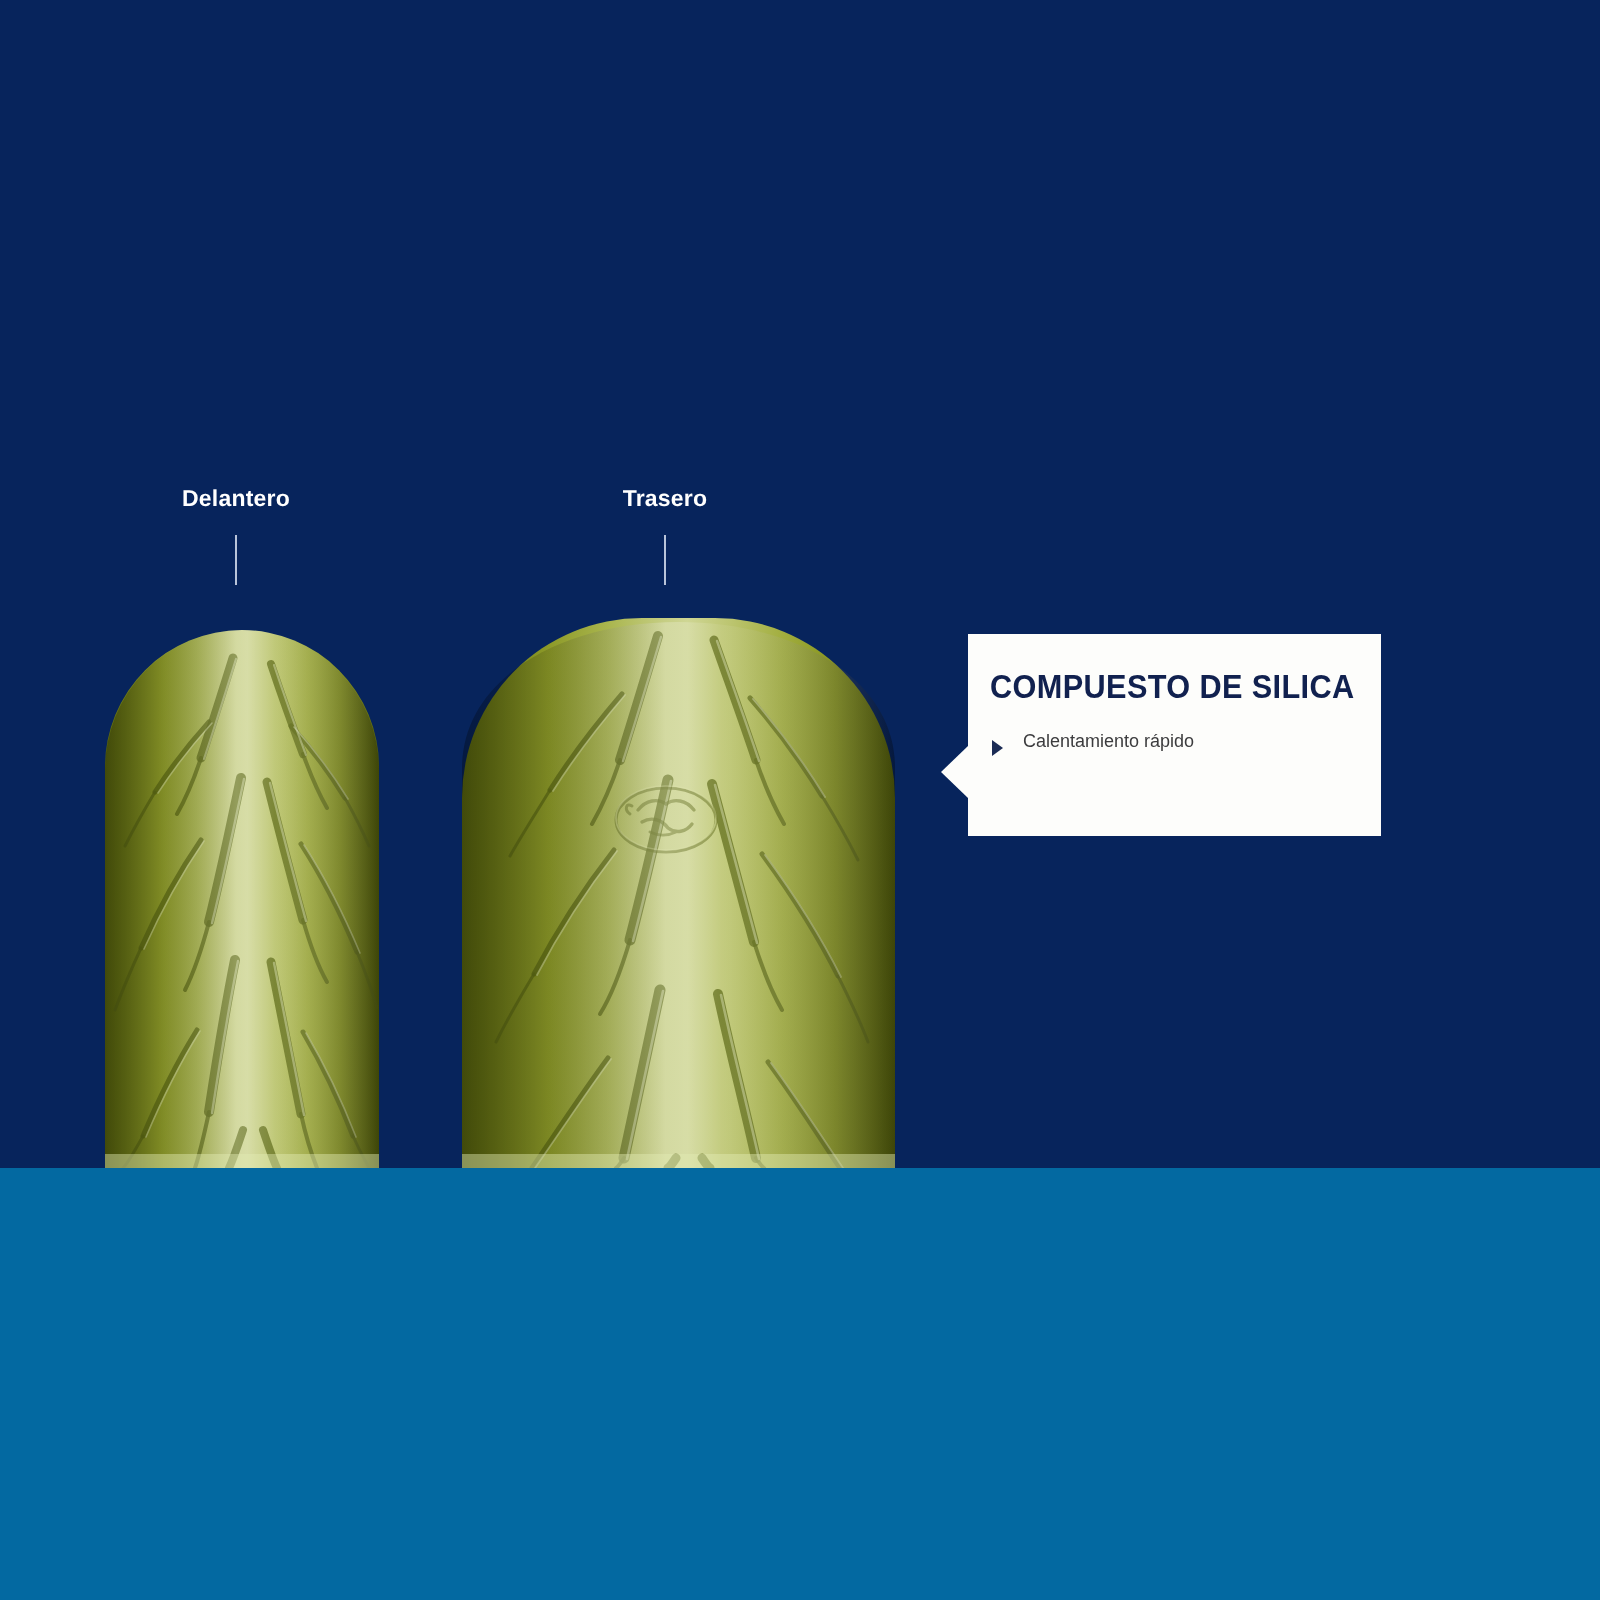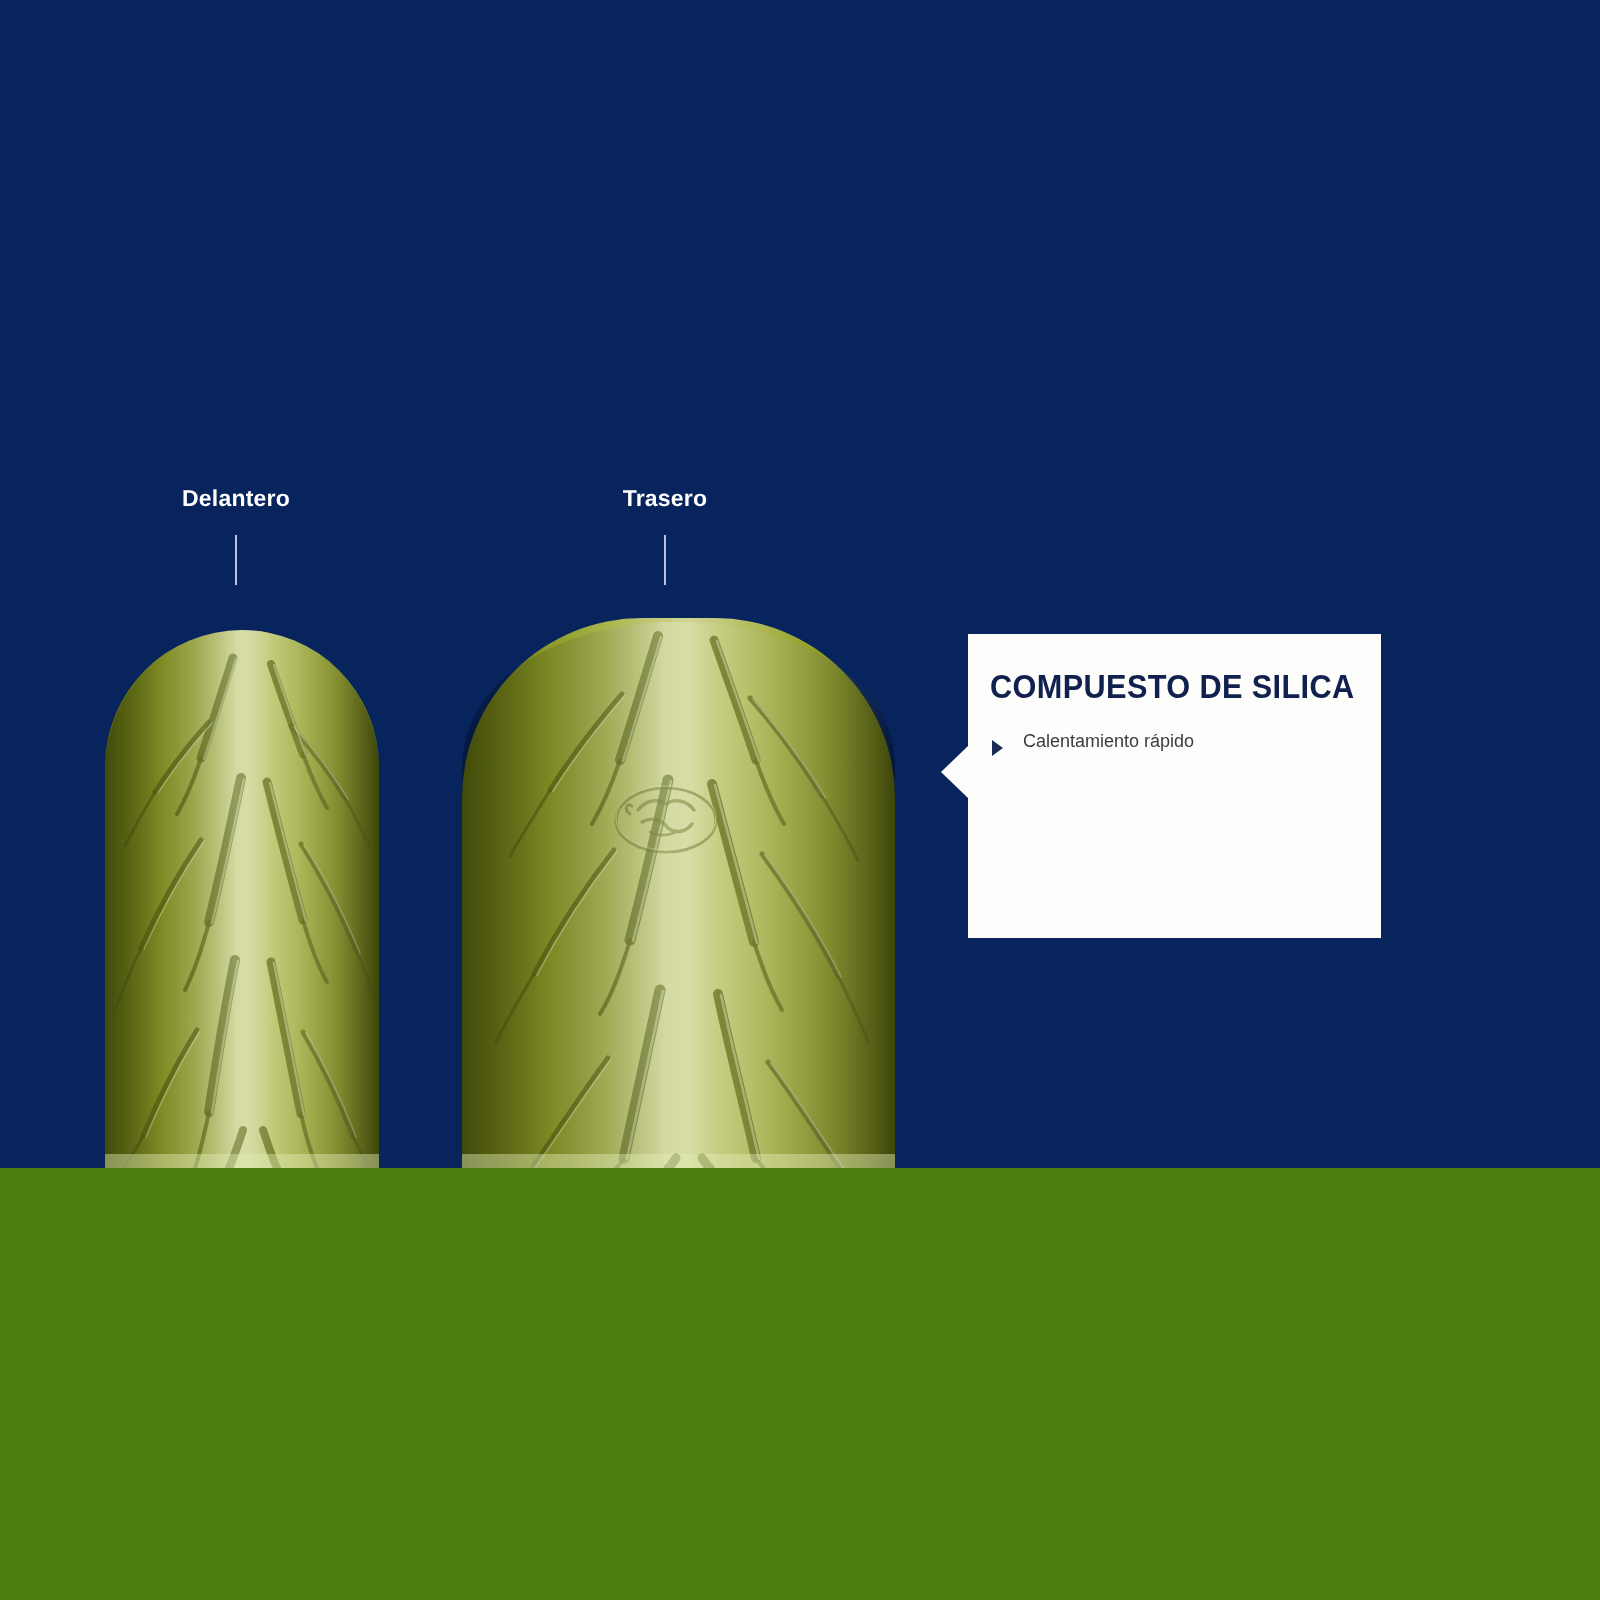--- a/index.html
+++ b/index.html
@@ -4,21 +4,21 @@
 <style>
   html, body {
     margin: 0;
     padding: 0;
     background: #021f50;
   }
   #stage {
     position: relative;
     width: 1600px;
     height: 1600px;
-    background: #4d7c0f;
+    background: #0369a1;
     overflow: hidden;
     font-family: "Liberation Sans", sans-serif;
   }
 
   
   .photo-plate {
     position: absolute;
     left: 0;
     top: 0;
     width: 1600px;
@@ -255,21 +255,21 @@
       </g>
     </svg>
   </div>
 
   <div class="tyre-label" style="left:236px; top:485px;">Delantero</div>
   <div class="leader-line" style="left:235px; top:535px; height:50px;"></div>
 
   <div class="tyre-label" style="left:665px; top:485px;">Trasero</div>
   <div class="leader-line" style="left:664px; top:535px; height:50px;"></div>
 
-  <div class="callout" style="left:968px; top:634px; width:413px; height:304px;">
+  <div class="callout" style="left:968px; top:634px; width:413px; height:202px;">
     <div class="callout-notch" style="left:-27px; top:112px;"></div>
 
     <div class="callout-title" style="position:absolute; left:22px; top:35px;">COMPUESTO DE SILICA</div>
 
     <ul class="callout-list" style="position:absolute; left:22px; top:96px; width:372px;">
       <li>
         <span class="bullet-arrow"></span>
         <span>Calentamiento rápido</span>
       </li>
     </ul>

